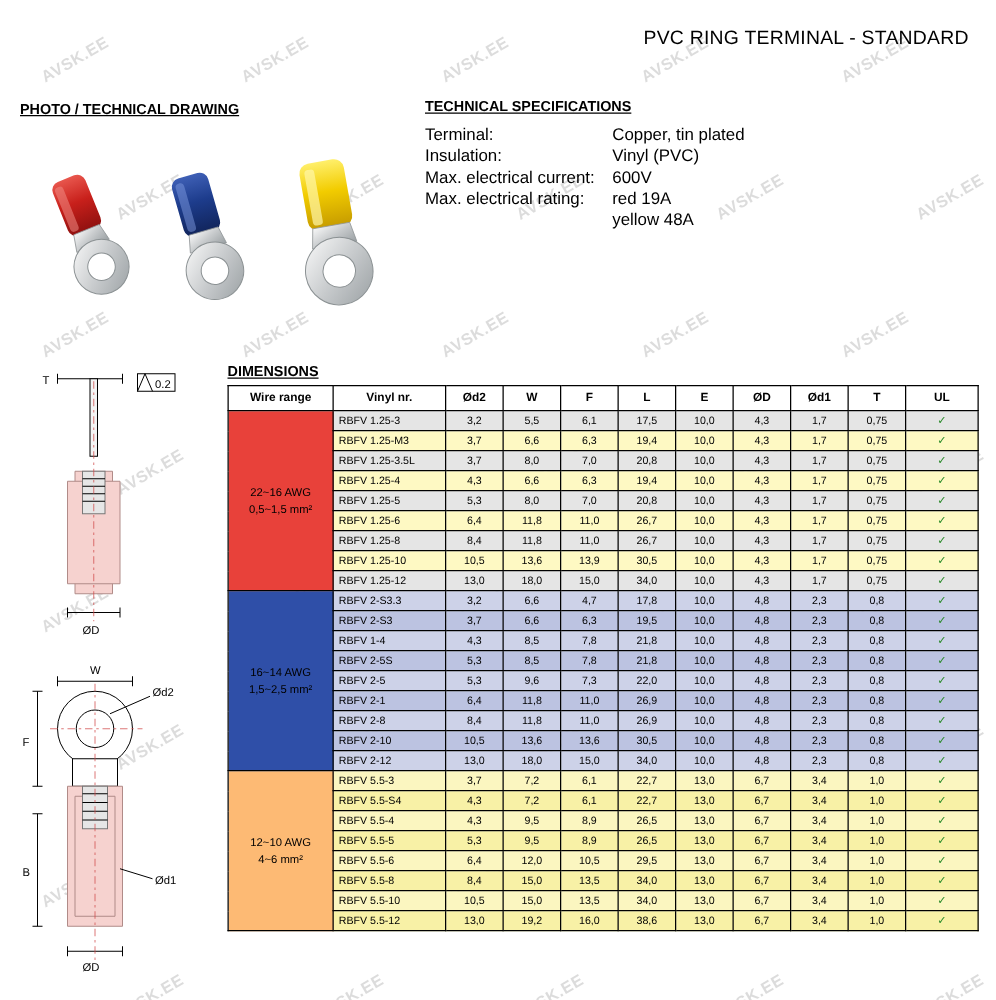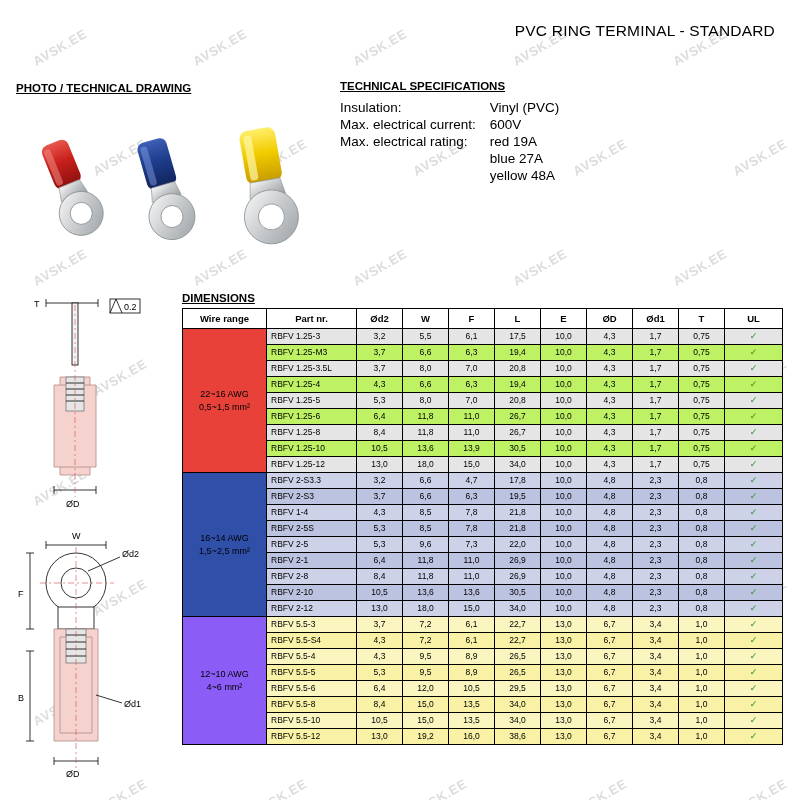--- a/index.html
+++ b/index.html
@@ -135,24 +135,24 @@
     font-size: 8.5px;
   }
   td.wr {
     font-weight: bold;
     font-size: 9px;
     line-height: 12px;
     color: #000;
   }
   .grp-red    { background: #e8413a; }
   .grp-blue   { background: #2f4fa8; color: #fff; }
-  .grp-yellow { background: #8b5cf6; }
+  .grp-yellow { background: #fdba74; }
 
   .row-red    { background: #e5e5e5; }
-  .row-red-alt{ background: #bef264; }
+  .row-red-alt{ background: #fef9c3; }
   .row-blue   { background: #cdd2e8; }
   .row-blue-alt{ background: #bcc3e1; }
   .row-yel    { background: #fbf6c0; }
   .row-yel-alt{ background: #f8f1a6; }
 
   .check { font-size: 9px; color: #2a8b2a; }
 
   
   col.c-wire { width: 84px; }
   col.c-part { width: 90px; }
@@ -222,34 +222,34 @@
 
   <div class="doc-title">PVC RING TERMINAL - STANDARD</div>
 
   <div class="sec-head" id="photo-head">PHOTO / TECHNICAL DRAWING</div>
   <div class="sec-head" id="spec-head">TECHNICAL SPECIFICATIONS</div>
   <div class="sec-head" id="dim-head">DIMENSIONS</div>
 
   <table class="spec-table">
     <tbody id="spec-body">
         <tr>
+          <td class="k">Terminal:</td>
+          <td class="v">Copper, tin plated</td>
+        </tr>
+        <tr>
           <td class="k">Insulation:</td>
           <td class="v">Vinyl (PVC)</td>
         </tr>
         <tr>
           <td class="k">Max. electrical current:</td>
           <td class="v">600V</td>
         </tr>
         <tr>
           <td class="k">Max. electrical rating:</td>
           <td class="v">red 19A</td>
-        </tr>
-        <tr>
-          <td class="k"></td>
-          <td class="v">blue 27A</td>
         </tr>
         <tr>
           <td class="k"></td>
           <td class="v">yellow 48A</td>
         </tr>
       </tbody>
   </table>
 
   <div class="photos">
 
@@ -412,21 +412,21 @@
           <col class="c-l">
           <col class="c-e">
           <col class="c-D">
         <col class="c-d1">
           <col class="c-t">
           <col class="c-ul">
       </colgroup>
       <thead>
         <tr id="dim-head-row">
             <th>Wire range</th>
-            <th>Part nr.</th>
+            <th>Vinyl nr.</th>
             <th>Ød2</th>
             <th>W</th>
             <th>F</th>
             <th>L</th>
             <th>E</th>
             <th>ØD</th>
             <th>Ød1</th>
             <th>T</th>
             <th>UL</th>
           </tr>

